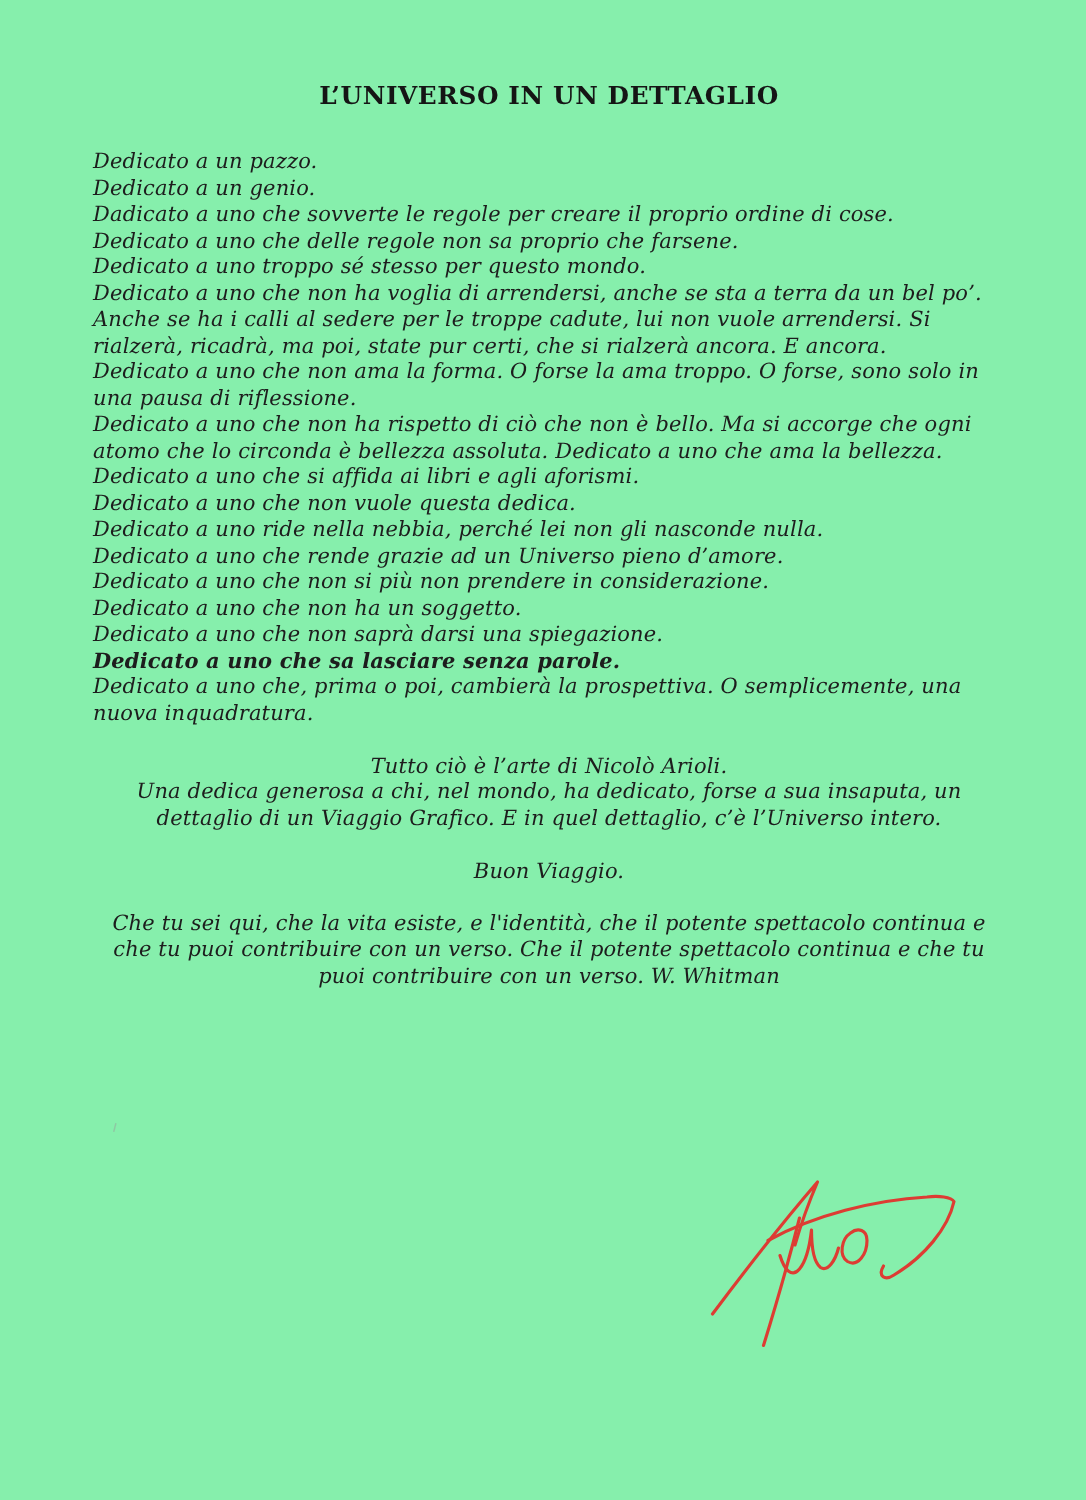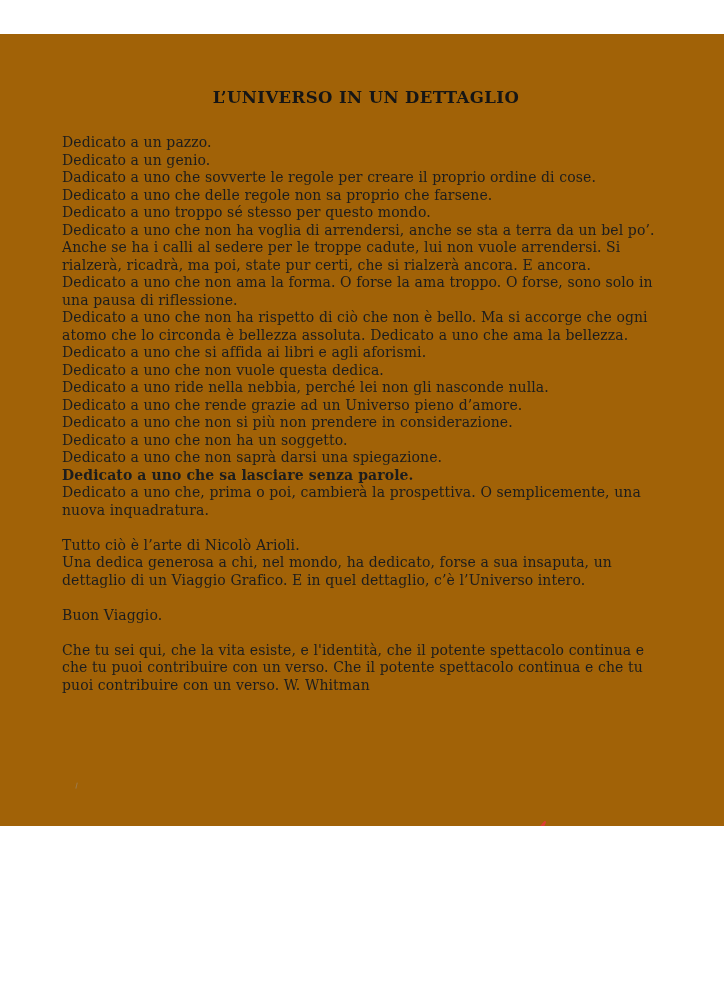--- a/index.html
+++ b/index.html
@@ -3,48 +3,47 @@
 <meta charset="utf-8">
 <style>
   html, body {
     margin: 0;
     padding: 0;
     background: #ffffff;
   }
   .page {
     position: relative;
     width: 724px;
-    height: 792px;
-    background: #a16207;
+    height: 1000px;
+    background: #86efac;
     overflow: hidden;
     font-family: "DejaVu Serif", "Liberation Serif", serif;
     color: #1d1d1d;
-    margin-top: 34px;
   }
   .content {
     position: absolute;
     left: 62px;
     top: 54px;
     width: 608px;
     font-size: 14px;
     line-height: 17.5px;
     letter-spacing: 0.1px;
   }
   .title {
     font-size: 16.5px;
     line-height: 20px;
     font-weight: bold;
     text-align: center;
     letter-spacing: 0.4px;
     margin: 0 0 26px 0;
     color: #151515;
   }
   .block { margin: 0; }
-  .block + .block { margin-top: 17.5px; }
-  .block p { margin: 0; }
+  .block + .block { margin-top: 17.5px; text-align: center; }
+  .block p { margin: 0; font-style: italic; }
   .bold { font-weight: bold; }
   .scan-speck {
     position: absolute;
     left: 76px;
     top: 749px;
     width: 3px;
     height: 6px;
     border-left: 1.5px solid #9a9a9a;
     transform: rotate(14deg);
     opacity: 0.45;

